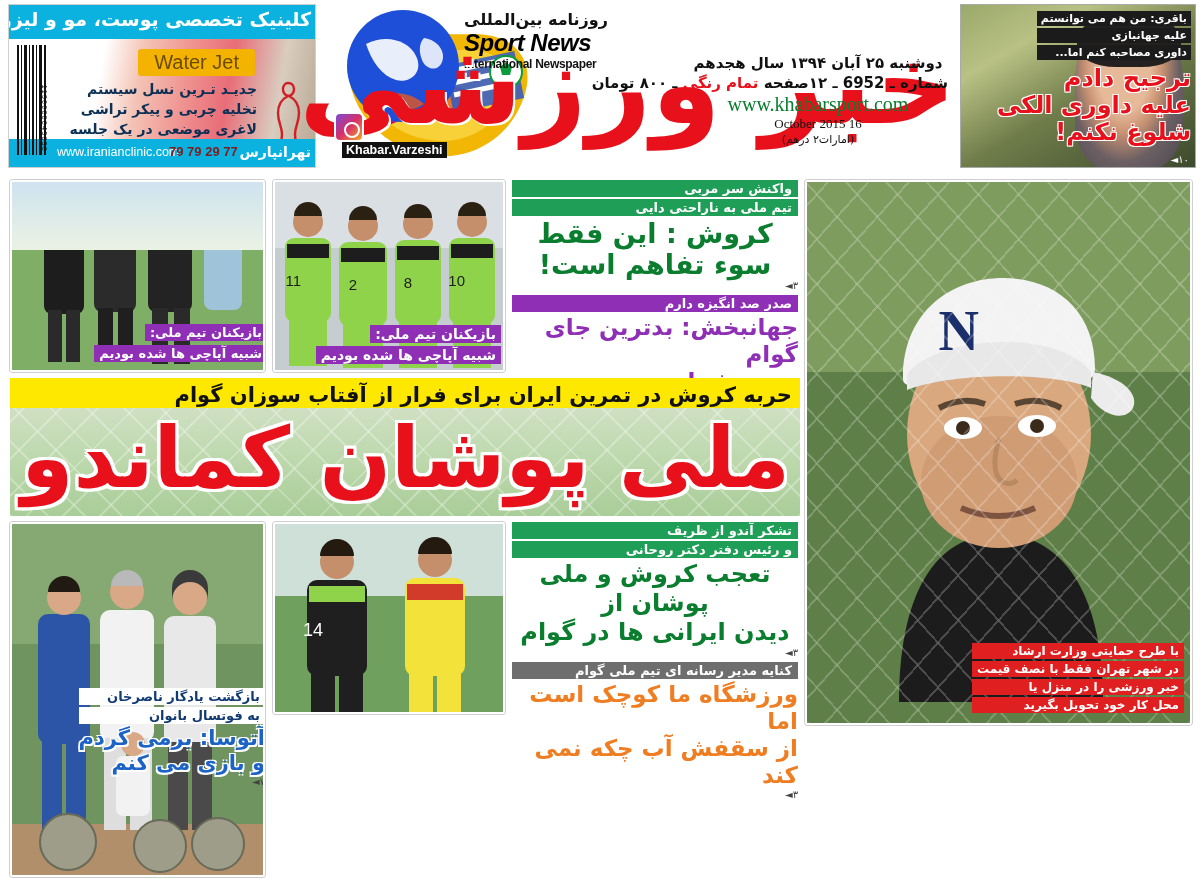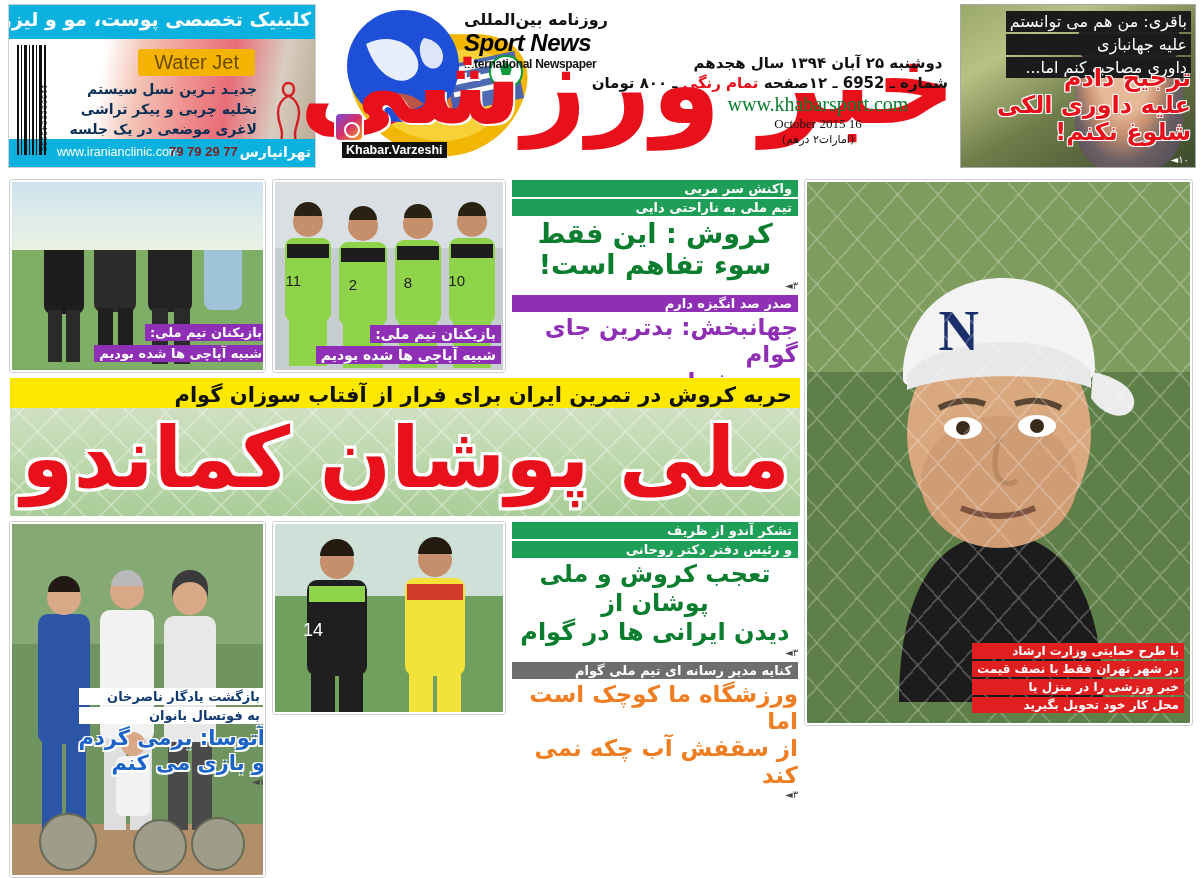--- a/index.html
+++ b/index.html
@@ -84,22 +84,22 @@
   
   .ad-right { position:absolute; right:4px; top:4px; width:236px; height:164px;
      border:1px solid #aaa; overflow:hidden;
      background:linear-gradient(150deg,#9aa96b 0%, #b9c184 25%, #6f7c4a 55%, #3d4a2c 100%); }
   .ad-right .face { position:absolute; right:12px; top:12px; width:108px; height:152px;
      background:radial-gradient(ellipse at 45% 32%, #e6b999 0 32%, #c89272 46%, #6b5f63 66%, #48474f 100%);
      border-radius:42% 42% 30% 30%; }
   .ad-right .hair { position:absolute; right:14px; top:8px; width:104px; height:54px;
      background:#24201f; border-radius:50% 50% 38% 38%; }
   .ad-right .kick { position:absolute; right:4px; top:6px; text-align:right; }
-  .ad-right .kick span { display:block; background:#1b1b1b; color:#fff; font-size:16px;
-     font-weight:normal; padding:1px 4px; margin-bottom:2px; white-space:nowrap; }
+  .ad-right .kick span { display:block; background:#1b1b1b; color:#fff; font-size:11px;
+     font-weight:bold; padding:1px 4px; margin-bottom:2px; white-space:nowrap; }
   .ad-right .hl { position:absolute; right:4px; top:60px; text-align:right;
      color:#e8111b; font-weight:bold; font-size:24px; line-height:27px;
      text-shadow:1px 1px 0 #fff, -1px -1px 0 #fff, 1px -1px 0 #fff, -1px 1px 0 #fff;}
   .ad-right .pg { position:absolute; right:6px; bottom:2px; color:#fff; font-size:10px; }
 
   
   .main { position:absolute; left:0; top:172px; width:1200px; height:706px; }
 
   
   .ph { position:absolute; border:2px solid #fff; overflow:hidden; border-radius:3px;

